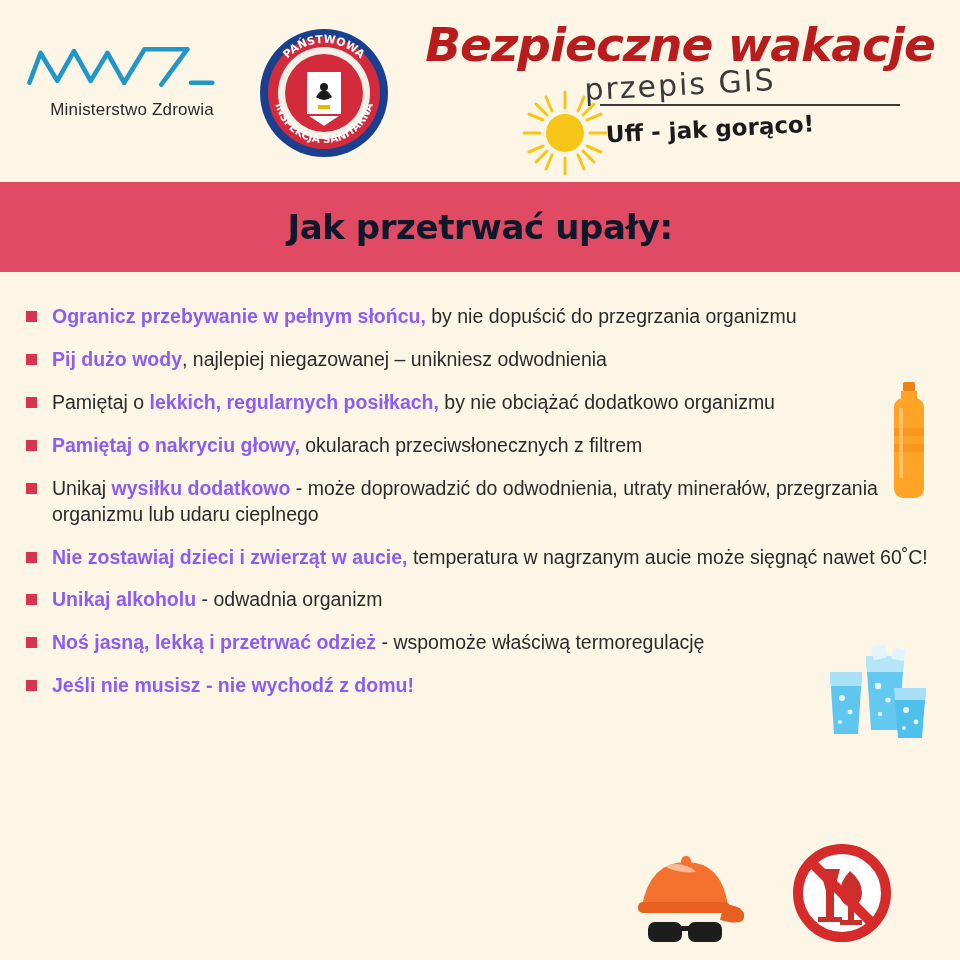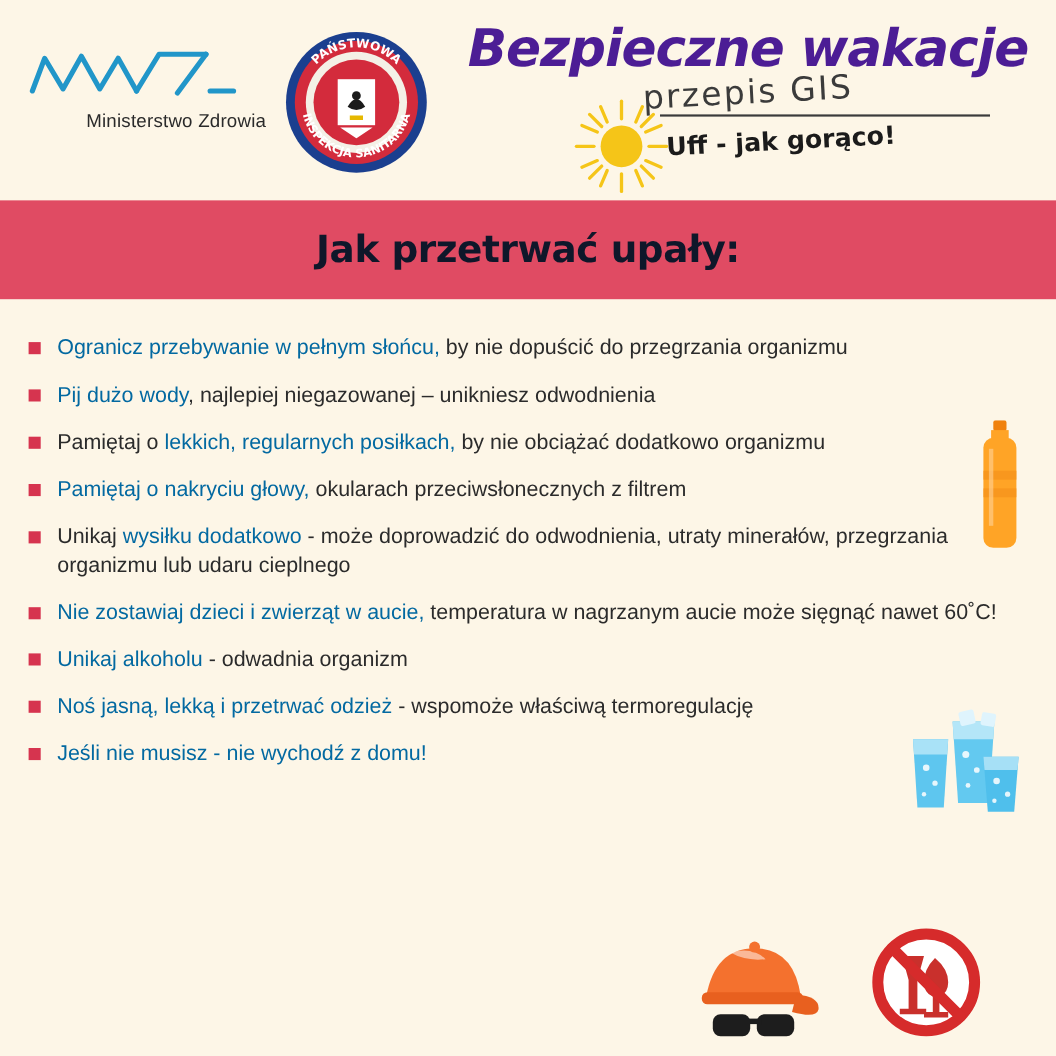--- a/index.html
+++ b/index.html
@@ -31,41 +31,40 @@
   .logo-mz .mark {
     height: 52px;
     display: block;
   }
   .logo-mz .mz-label {
     font-size: 17px;
     color: #2a2a2a;
     letter-spacing: .2px;
     margin-top: 8px;
     font-family: "Liberation Sans", sans-serif;
-    text-align: right;
   }
   .logo-gis {
     position: absolute;
     left: 258px;
     top: 27px;
     width: 132px;
     height: 132px;
   }
   .title-block {
     position: absolute;
     left: 410px;
     top: 20px;
     width: 540px;
   }
   .title-main {
     font-family: "DejaVu Sans", sans-serif;
     font-weight: bold;
     font-style: italic;
     font-size: 47px;
-    color: #4c1d95;
+    color: #b91c1c;
     letter-spacing: -1px;
     line-height: 1.05;
     text-align: center;
     white-space: nowrap;
   }
   .title-sub {
     font-family: "DejaVu Sans", sans-serif;
     font-size: 30px;
     color: #3b3b3b;
     text-align: center;
@@ -141,22 +140,22 @@
   ul.tips li::before {
     content: "";
     position: absolute;
     left: 2px;
     top: 7px;
     width: 11px;
     height: 11px;
     background: #d6344f;
   }
   ul.tips li b {
-    font-weight: normal;
-    color: #0369a1;
+    font-weight: bold;
+    color: #8b5cf6;
   }
 
   
   .bottle {
     position: absolute;
     right: 30px;
     top: 110px;
     width: 42px;
     height: 120px;
   }

